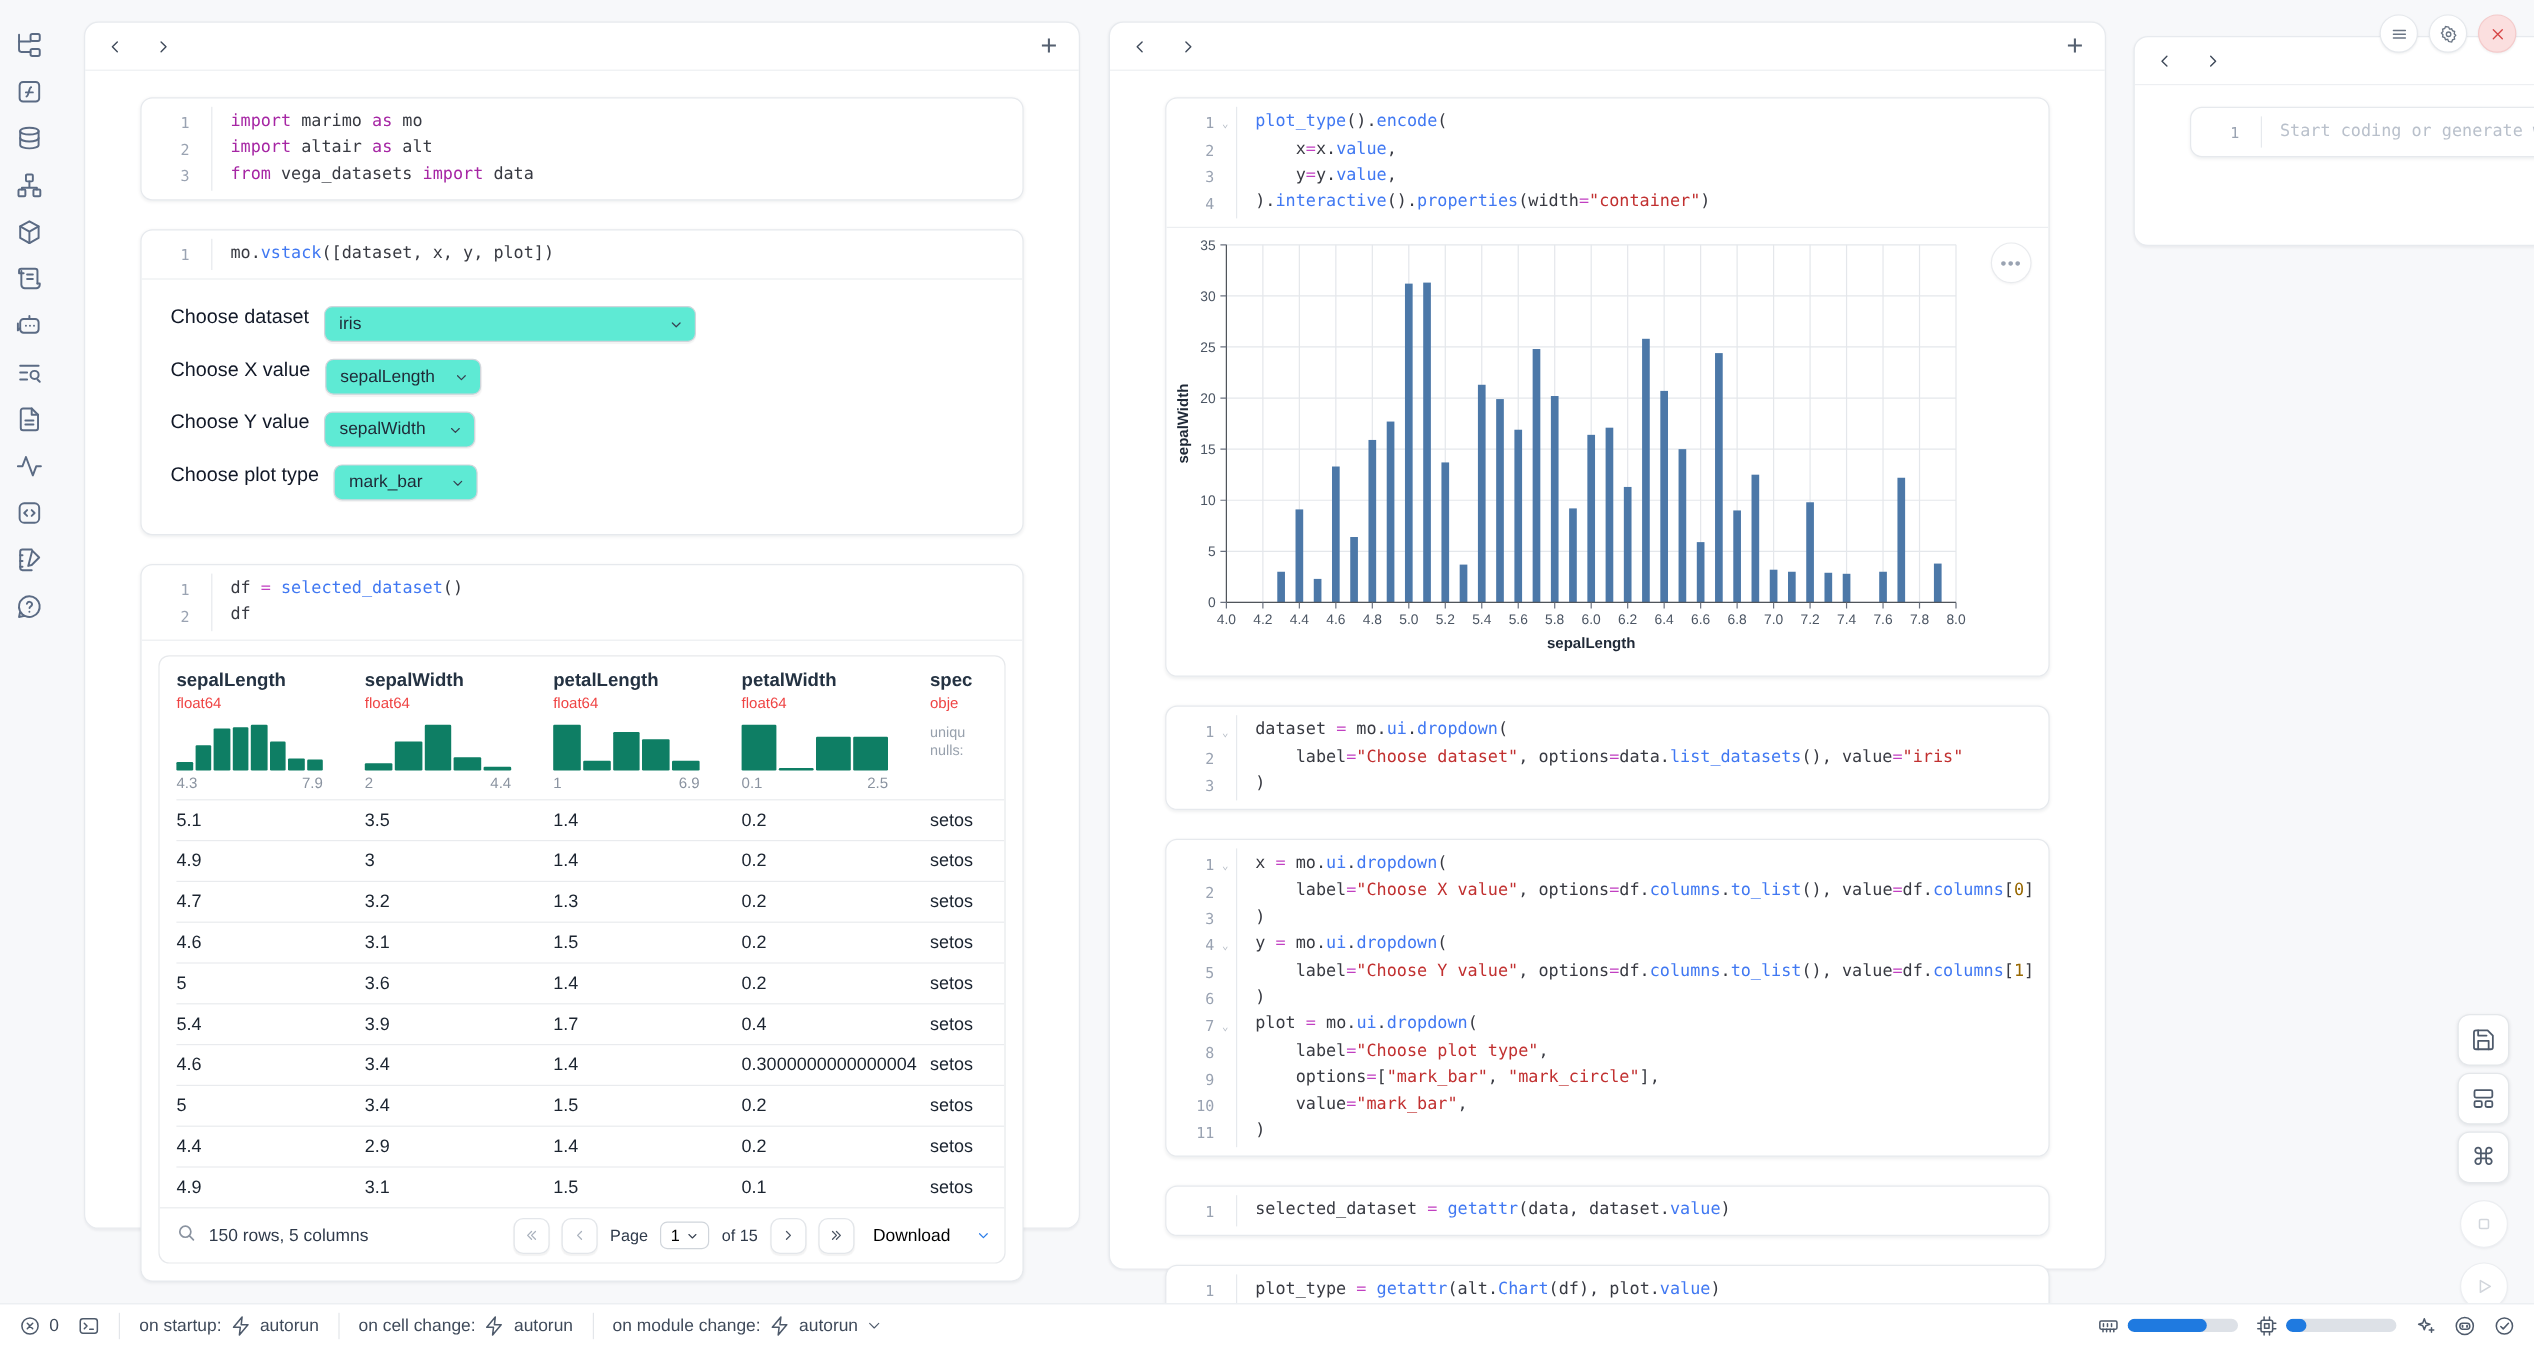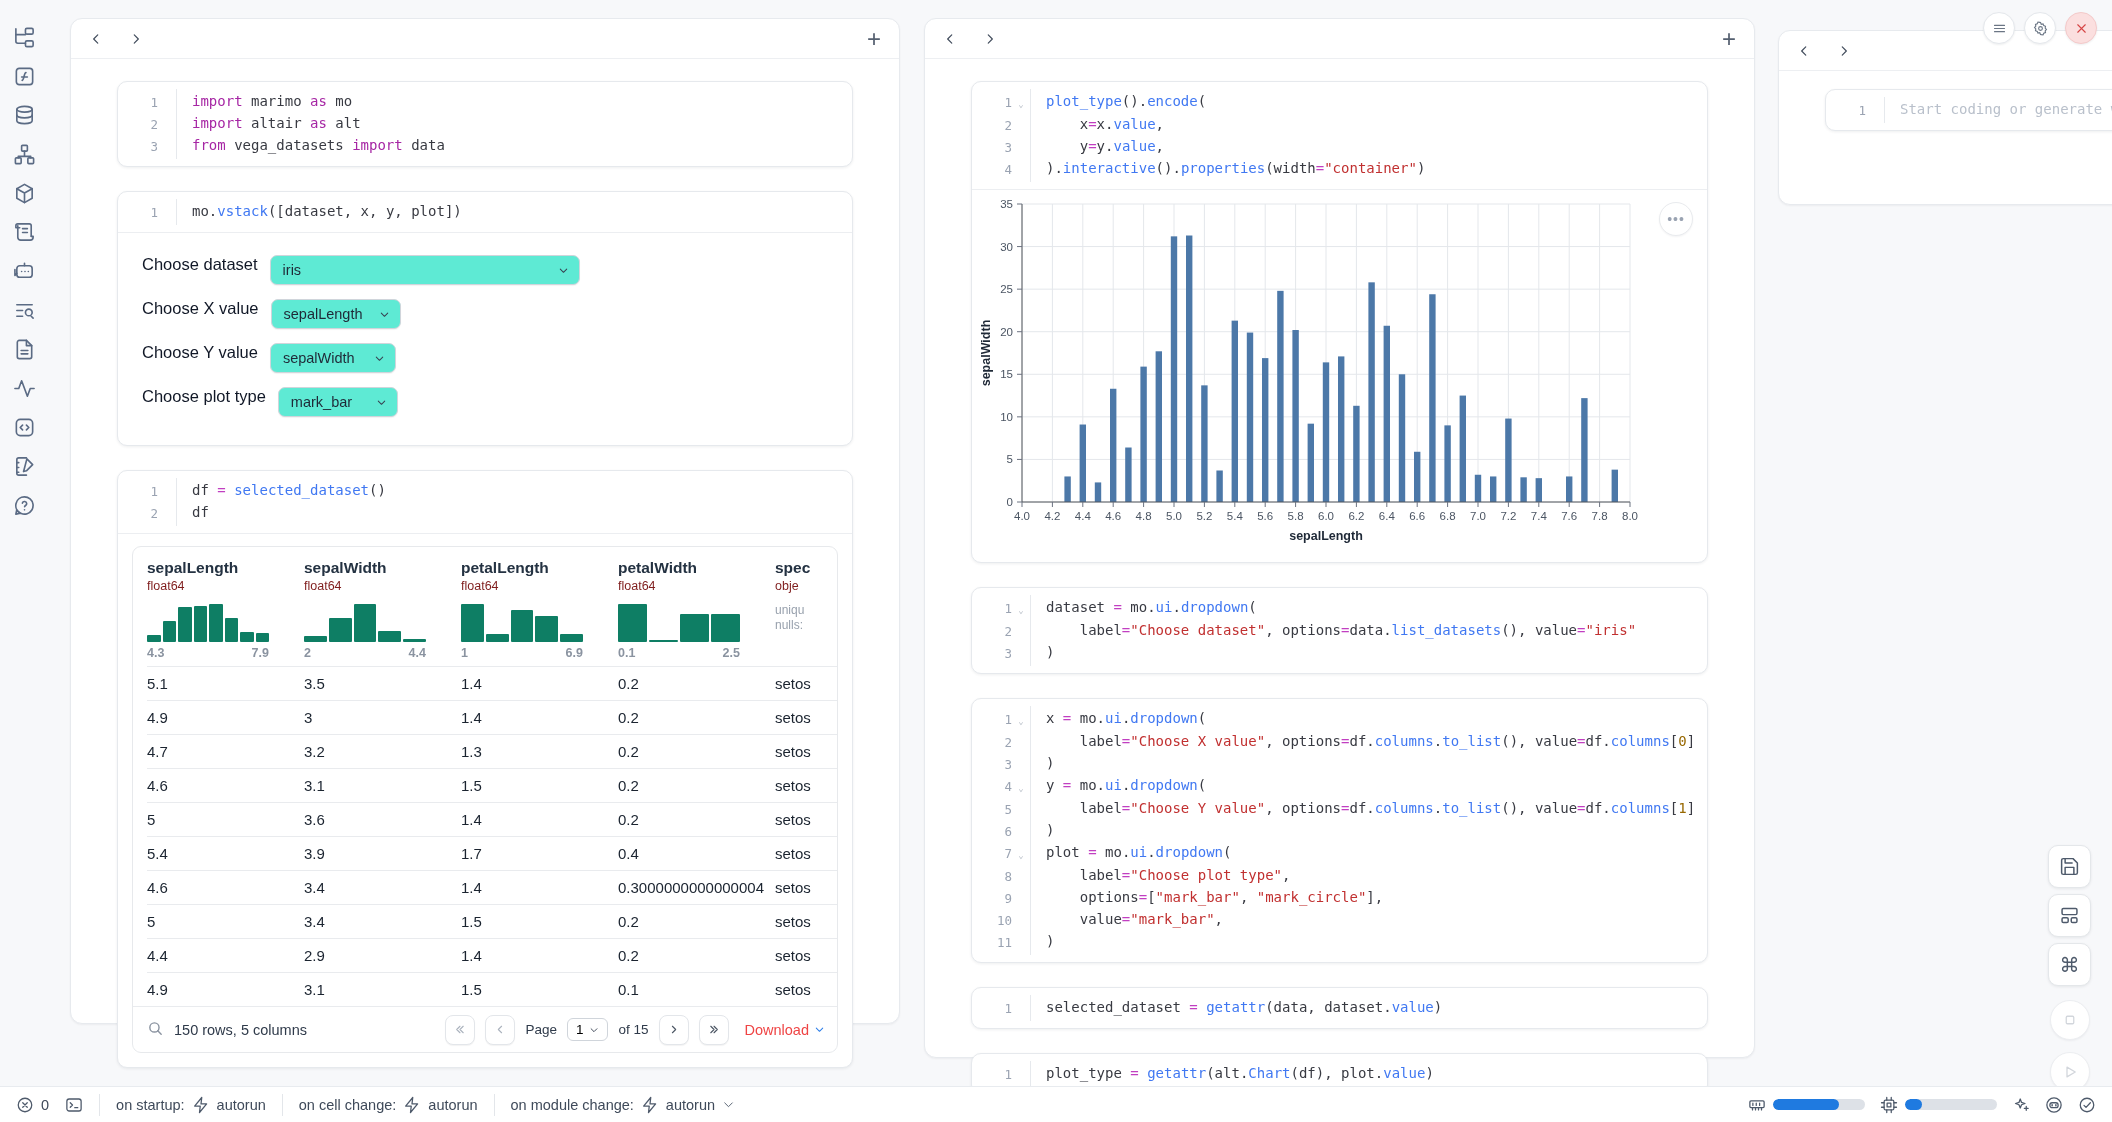--- a/index.html
+++ b/index.html
@@ -42,36 +42,36 @@
   .control-label { font-size:16.5px; color:#111827; }
   .select { display:inline-flex; align-items:center; justify-content:space-between; gap:10px; border:1px solid #d0d5db; border-radius:7px; background:#5eead4; box-shadow:0 1px 1px rgba(0,0,0,.05); padding:6px 10px 6px 12px; font-size:14.5px; color:#1f2937; cursor:pointer; }
   .select svg { width:11px; height:11px; stroke:#374151; stroke-width:2.2; fill:none; stroke-linecap:round; stroke-linejoin:round; flex:none; }
 
   
   .table-card { margin:12px 14px 14px 14px; border:1px solid #e7e9ec; border-radius:9px; overflow:hidden; }
   .table-scroll { padding:12px 0 0 14px; overflow:hidden; }
   .thead { display:flex; }
   .th { width:157px; flex:none; }
   .th-name { font-size:15.5px; font-weight:bold; color:#243242; }
-  .th-type { font-size:12.5px; color:#7f1d1d; margin-top:2px; }
+  .th-type { font-size:12.5px; color:#ef4444; margin-top:2px; }
   .hist { display:flex; align-items:flex-end; gap:2px; height:40px; width:122px; margin-top:9px; }
   .hist div { background:#0e7e64; flex:1; border-radius:1px; }
-  .hist-range { display:flex; justify-content:space-between; width:122px; font-size:12.5px; color:#8a93a0; margin:4px 0 6px 0;font-weight:bold; }
+  .hist-range { display:flex; justify-content:space-between; width:122px; font-size:12.5px; color:#8a93a0; margin:4px 0 6px 0; }
   .th-meta { font-size:12px; color:#98a1ad; margin-top:10px; line-height:15px; white-space:nowrap; }
   .trow { display:flex; border-top:1px solid #e9ebee; }
   .td { width:157px; flex:none; height:33px; line-height:33px; font-size:15px; color:#1b2430; white-space:nowrap; overflow:hidden; }
   .table-footer { border-top:1px solid #e9ebee; height:46px; display:flex; align-items:center; padding:0 12px 0 14px; gap:10px; font-size:14.5px; color:#2f3a4a; }
   .table-footer .spacer { flex:1; }
   .pg-btn { width:30px; height:30px; border:1px solid #e3e6ea; background:#fff; border-radius:8px; box-shadow:0 1px 1px rgba(0,0,0,.05); display:flex; align-items:center; justify-content:center; cursor:pointer; }
   .pg-btn svg { width:13px; height:13px; fill:none; stroke-width:2; stroke-linecap:round; stroke-linejoin:round; }
   .pg-muted svg { stroke:#aab2bd; } .pg-active svg { stroke:#4b5563; }
   .page-select { display:inline-flex; align-items:center; gap:6px; border:1px solid #d0d5db; border-radius:6px; background:#fff; padding:3px 8px; font-size:13.5px; cursor:pointer; }
   .page-select svg { width:10px; height:10px; stroke:#374151; stroke-width:2.2; fill:none; stroke-linecap:round; stroke-linejoin:round; }
   .pg-label { font-size:13.5px; color:#2f3a4a; }
-  .download-link { color:#ef4444; font-size:14.5px; display:inline-flex; align-items:center; gap:5px; cursor:pointer; margin-left:6px; }
+  .download-link { color:#000000; font-size:14.5px; display:inline-flex; align-items:center; gap:22px; cursor:pointer; margin-left:6px; }
   .download-link svg { width:11px; height:11px; stroke:#2b7de9; stroke-width:2.2; fill:none; stroke-linecap:round; stroke-linejoin:round; }
   .search-icon svg { width:17px; height:17px; stroke:#8a93a0; stroke-width:2; fill:none; stroke-linecap:round; }
 
   
   .chart-wrap { position:relative; padding:6px 0 10px 6px; }
   .chart-menu-btn { position:absolute; top:12px; right:14px; width:34px; height:34px; border-radius:50%; border:1px solid #e9ebee; background:#fff; box-shadow:0 1px 2px rgba(16,24,40,.05); color:#9aa3b2; font-size:14px; letter-spacing:1px; cursor:pointer; }
 
   
   .scratch-cell { width:560px; }
   .placeholder { color:#b9c0cb; }

